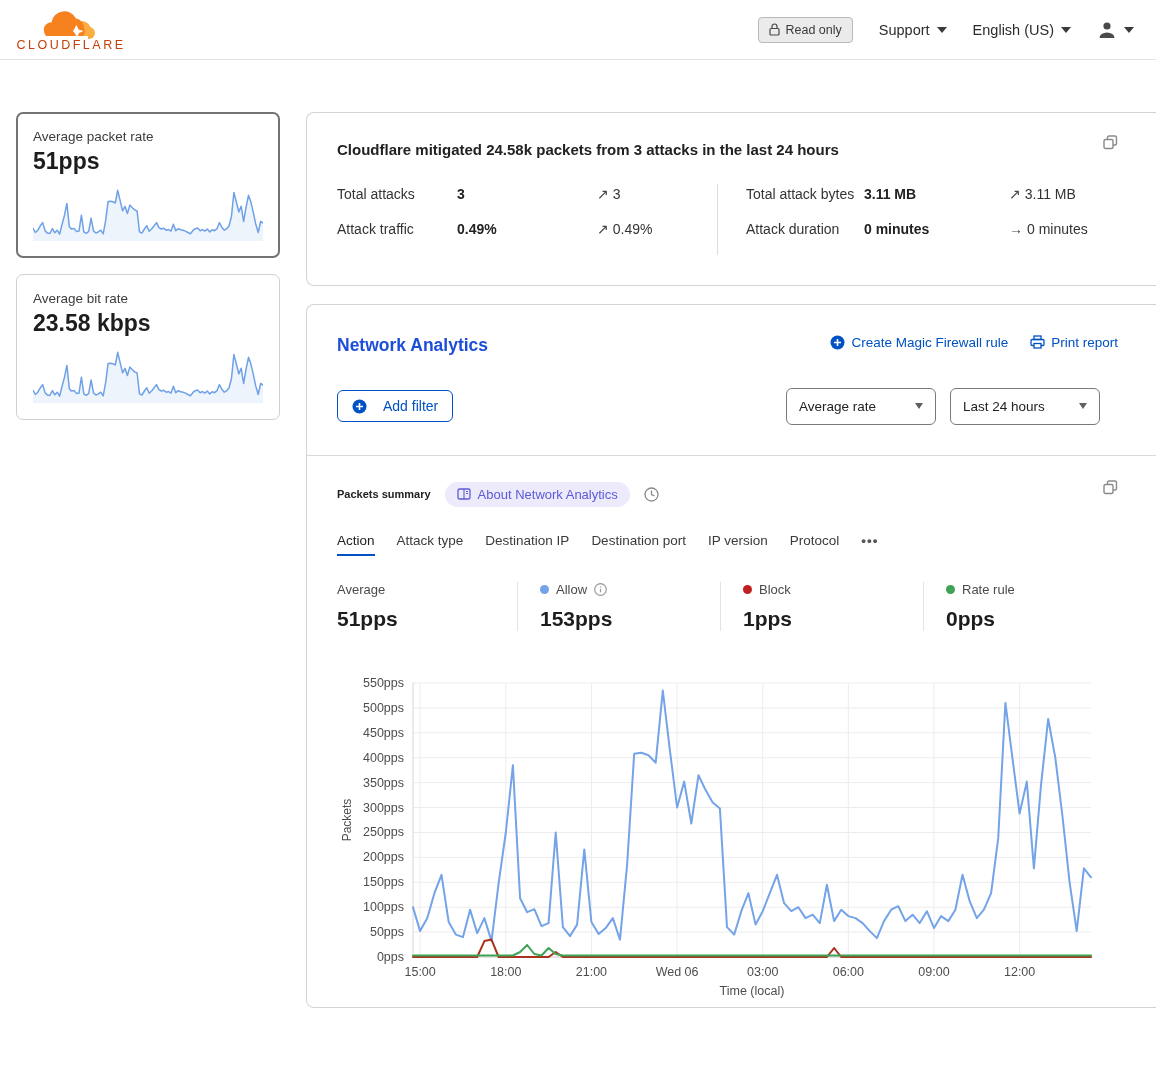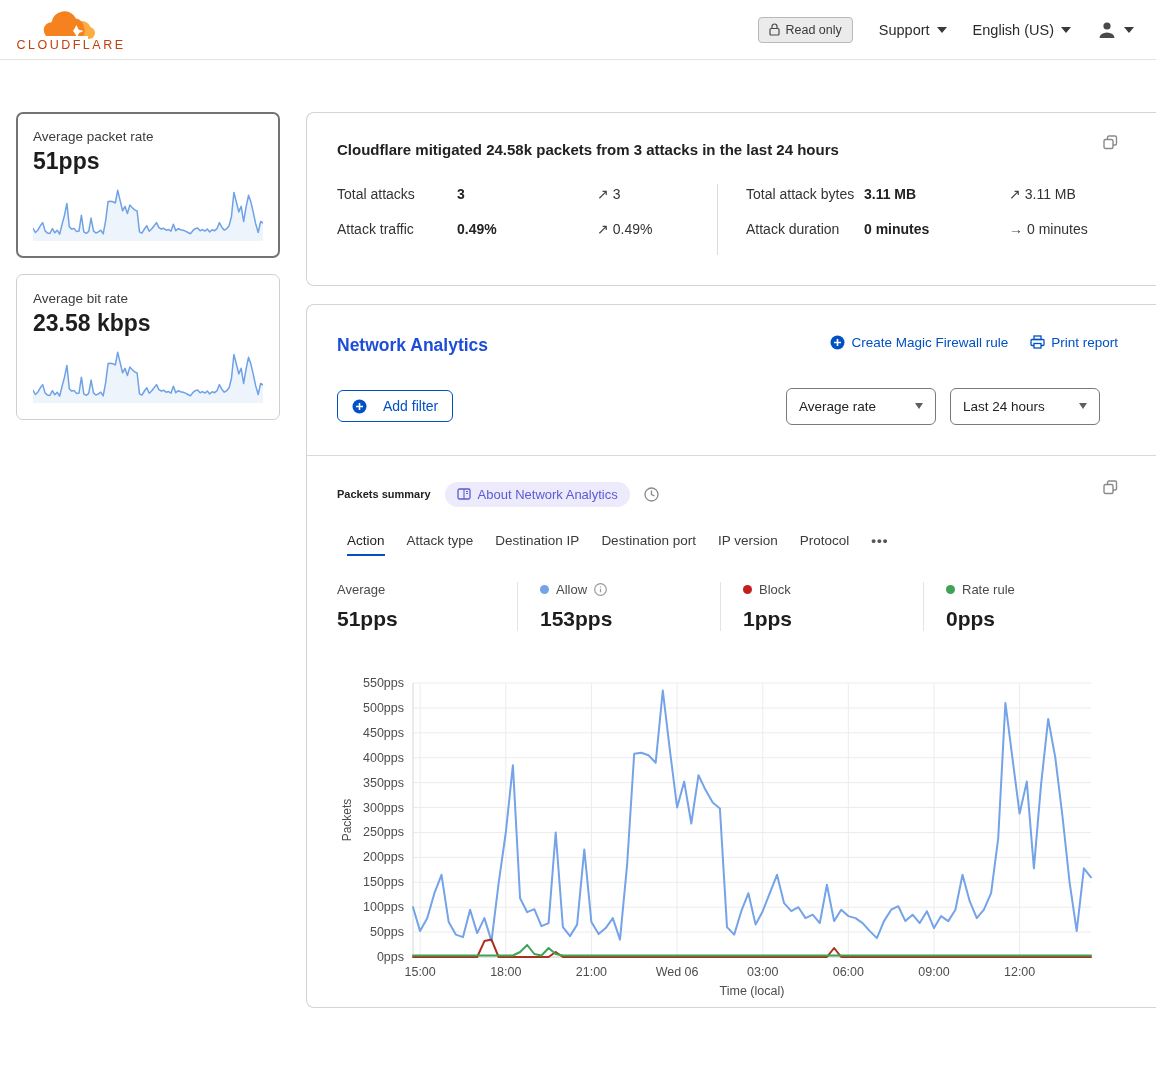--- a/index.html
+++ b/index.html
@@ -65,21 +65,21 @@
   .divider { border-top:1px solid #d9d9d9; }
 
   
   .packets { padding:26px 30px 0; position:relative; }
   .packets-title-row { display:flex; align-items:center; gap:14px; }
   .packets-title { font-size:11px; font-weight:bold; color:#222; }
   .about-badge { display:flex; align-items:center; gap:7px; background:#eceafb; color:#5b5bd6;
     font-size:13px; border-radius:14px; padding:5px 12px; cursor:pointer; }
   .tabs { display:flex; gap:22px; margin-top:26px; font-size:13.5px; color:#3b3b3b; }
   .tab { padding-bottom:6px; cursor:pointer; }
-  .tab.active { border-bottom:2.5px solid #0051c3; color:#222;margin-left:10px; }
+  .tab.active { border-bottom:2.5px solid #0051c3; color:#222; }
   .tabs-more { letter-spacing:1px; color:#555; cursor:pointer; font-weight:bold; }
   .pk-stats { display:flex; margin-top:26px; }
   .pk-stat { flex:1; padding-left:22px; border-left:1px solid #e3e3e3; }
   .pk-stat:first-child { border-left:none; padding-left:0; }
   .pk-lbl { display:flex; align-items:center; gap:7px; font-size:13px; color:#4a4a4a; }
   .dot { width:9px; height:9px; border-radius:50%; display:inline-block; }
   .pk-val { font-size:21px; font-weight:bold; color:#1d1d1d; margin-top:10px; }
   .chart-wrap { margin-top:42px; }
 
   svg text { font-family:"Liberation Sans", sans-serif; }

